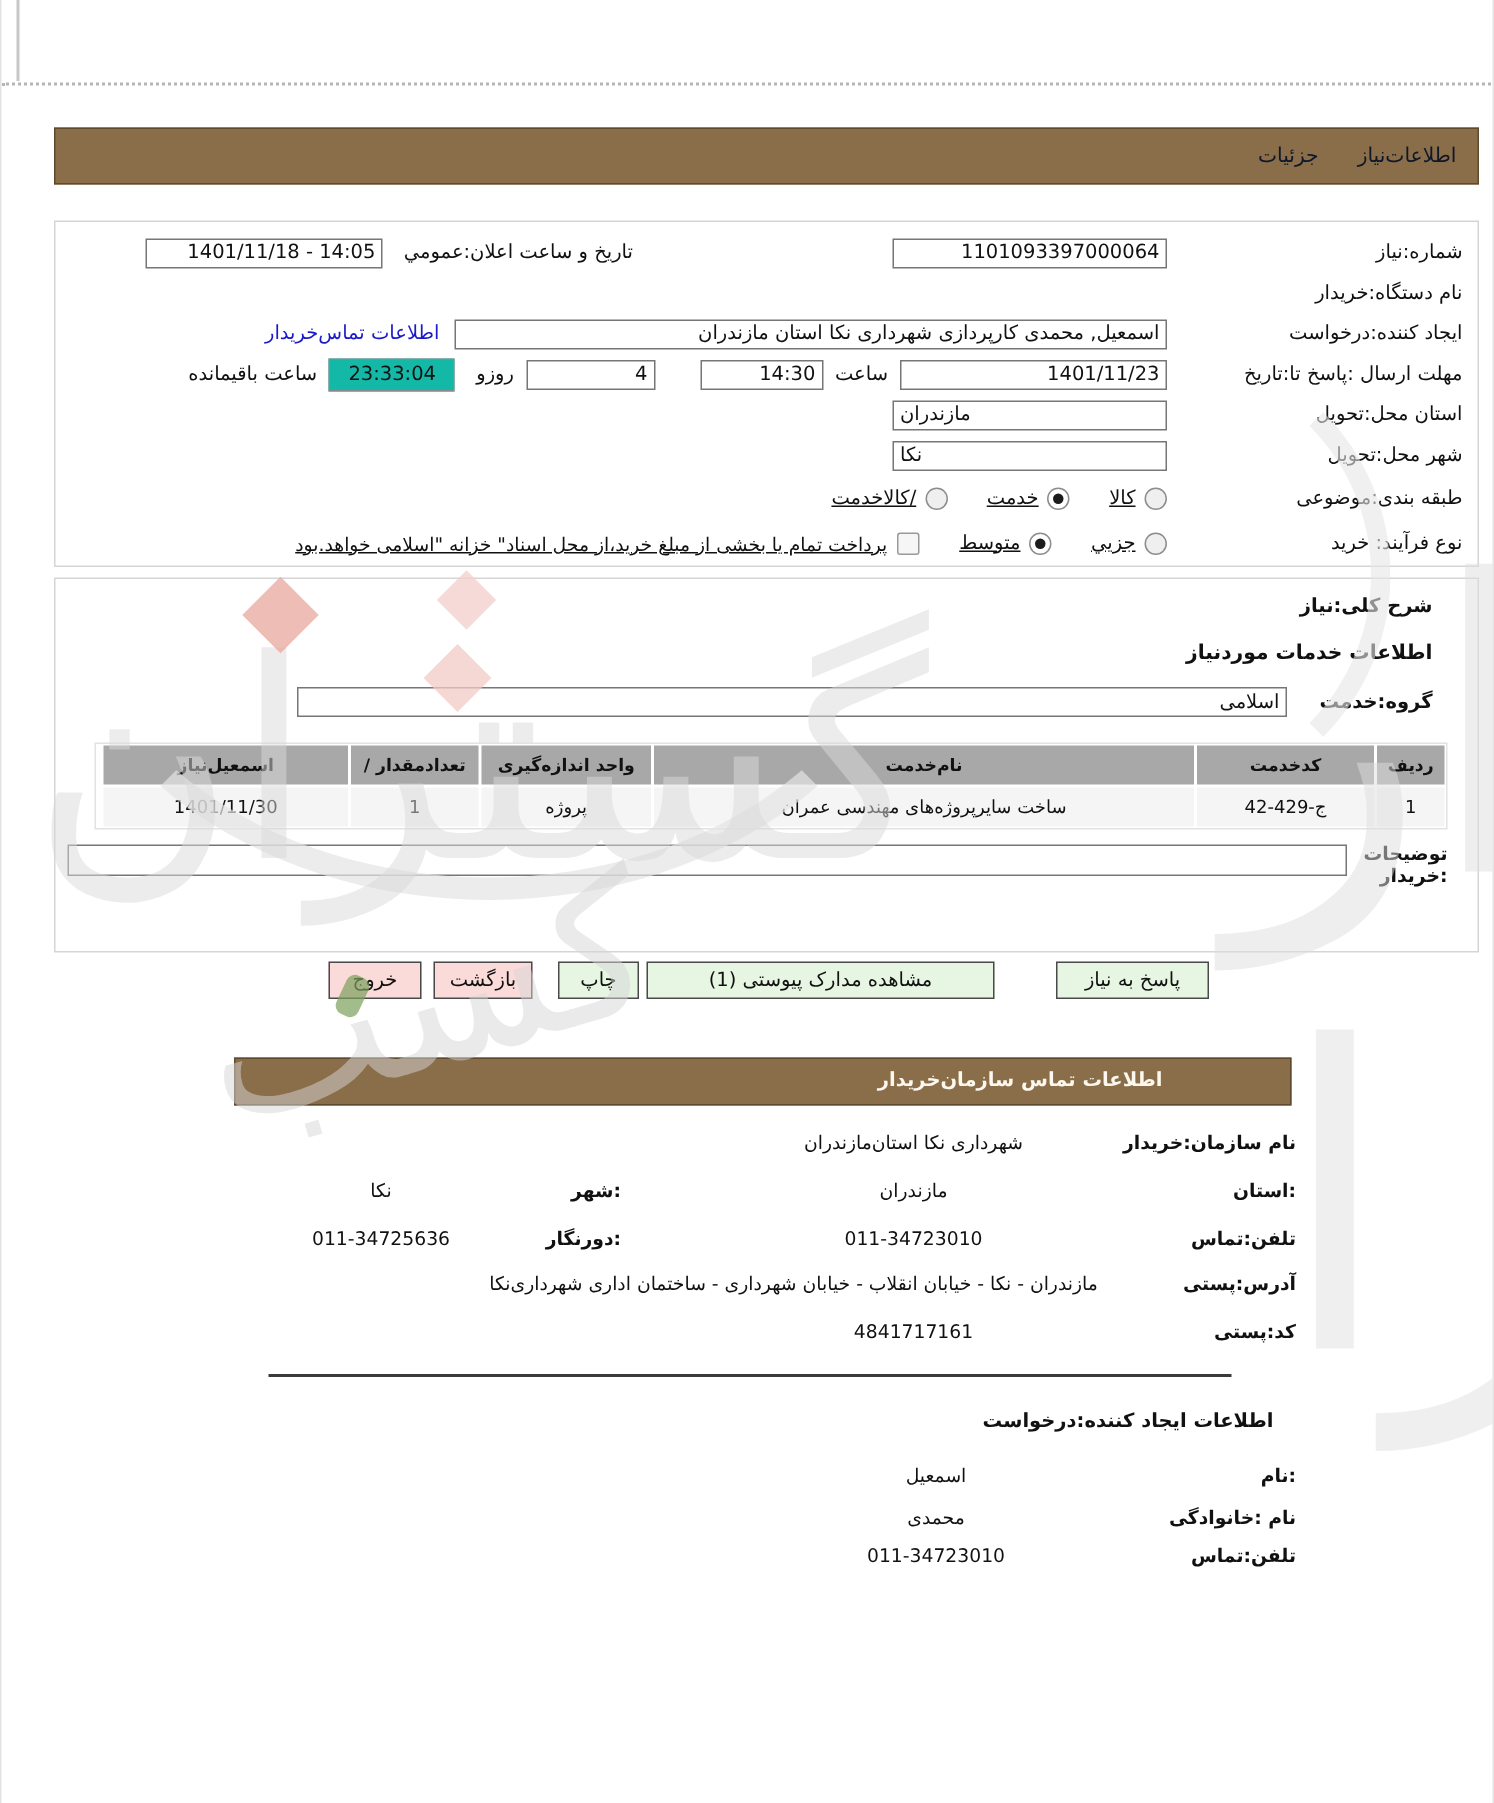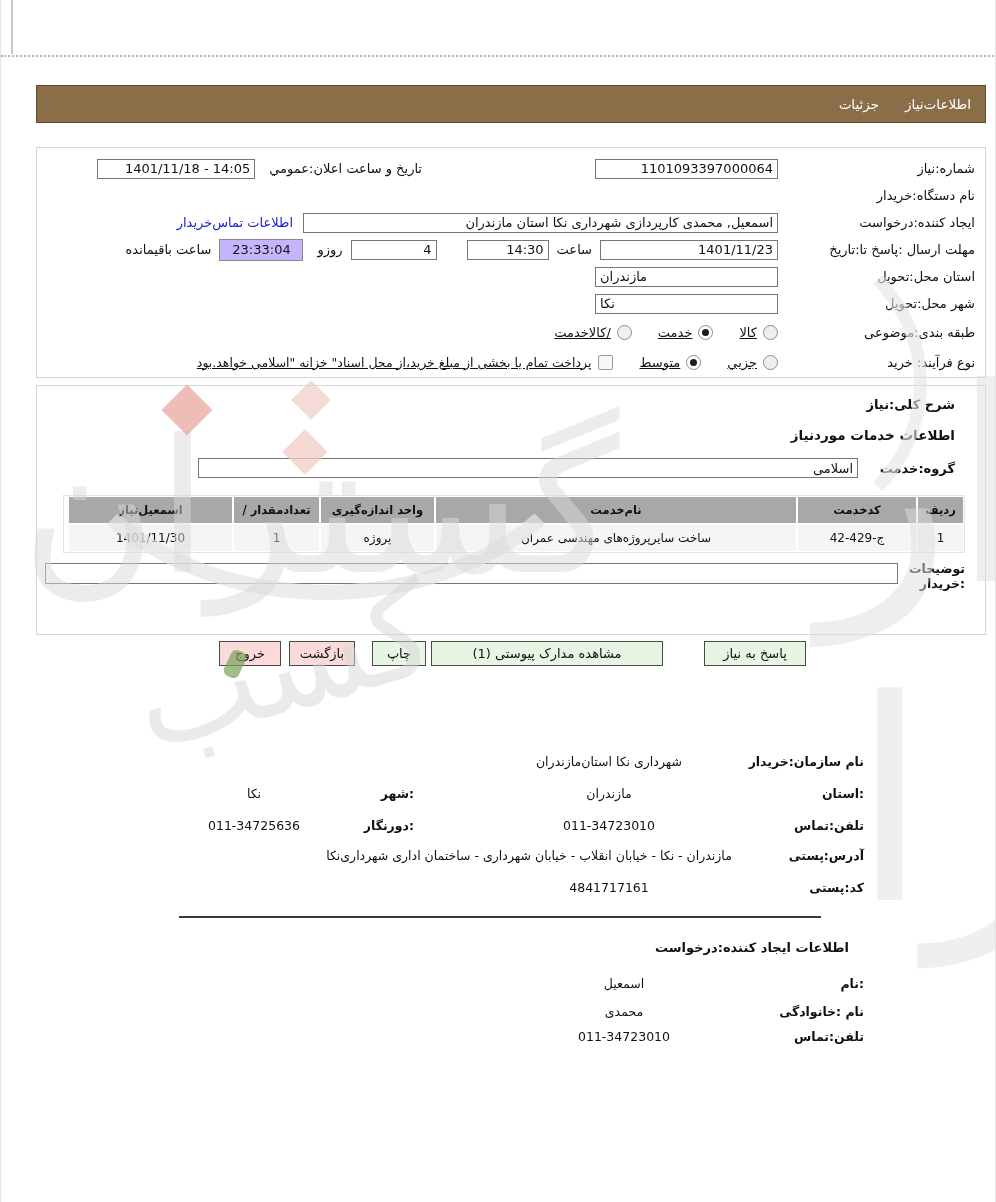--- a/index.html
+++ b/index.html
@@ -5,21 +5,21 @@
   html,body{margin:0;padding:0;background:#fff;}
   body{font-family:"DejaVu Sans",sans-serif;color:#111;}
   .page{position:relative;width:996px;height:1202px;background:#fff;overflow:hidden;
         border-left:1px solid #e3e3e3;border-right:1px solid #e3e3e3;box-sizing:border-box;}
   .top-vline{position:absolute;left:10px;top:0;width:2px;height:54px;background:#c7c7c7;}
   .top-dotted{position:absolute;left:0;top:55px;width:996px;border-top:2px dotted #b5b5b5;}
 
   .titlebar{position:absolute;top:85px;left:35px;width:950px;height:38px;background:#8a6d49;
             border:1px solid #5f4a2e;box-sizing:border-box;display:flex;direction:rtl;align-items:center;
             padding-right:14px;gap:26px;z-index:2;}
-  .titlebar .tab{color:#ffffff;font-size:13.5px;}
+  .titlebar .tab{color:#0f172a;font-size:13.5px;}
 
   .box{position:absolute;left:35px;width:950px;background:#fff;border:1px solid #d5d5d5;
        box-sizing:border-box;z-index:2;}
   .box1{top:147px;height:231px;padding-top:9px;}
   .box2{top:385px;height:250px;}
 
   .f-row{display:flex;direction:rtl;align-items:center;height:23px;margin-bottom:4px;
          padding-right:10px;font-size:13px;}
   .f-label{width:197px;box-sizing:border-box;font-size:13px;}
   .inp{display:inline-flex;align-items:center;background:#fff;border:1px solid #767676;height:20px;
@@ -31,21 +31,21 @@
   .w178{width:178px;justify-content:flex-end;}
   .w82{width:82px;justify-content:flex-end;}
   .w86{width:86px;justify-content:flex-end;}
   .w655{width:655px;height:27px;}
   .w660{width:660px;}
   .w853{width:853px;height:21px;}
   .gap175{width:173px;}
   .lbl2{margin-left:6px;}
   .w158{width:158px;justify-content:flex-end;margin-left:48px;}
   .link{color:#1a1acd;font-size:13px;margin-right:10px;cursor:pointer;}
-  .count{width:82px;background:#c4b5fd;border:1px solid #8a8a8a;height:20px;display:inline-flex;
+  .count{width:82px;background:#14b8a6;border:1px solid #8a8a8a;height:20px;display:inline-flex;
          align-items:center;justify-content:center;direction:ltr;font-size:13px;margin-right:14px;}
   .mr8{margin-right:8px;} .sp30{width:30px;}
 
   .radio{width:13px;height:13px;border-radius:50%;border:1px solid #8d8d8d;background:#efefef;
          display:inline-block;position:relative;margin-left:6px;flex:0 0 auto;}
   .radio.on{background:#fff;}
   .radio.on::after{content:'';position:absolute;left:3px;top:3px;right:3px;bottom:3px;
                    background:#1c1c1c;border-radius:50%;}
   .opt{display:inline-flex;align-items:center;margin-left:26px;text-decoration:underline;}
   .chk{width:13px;height:13px;border:1px solid #9a9a9a;background:#f6f6f6;border-radius:2px;
@@ -246,20 +246,21 @@
   </div>
 
   <div class="btnrow">
     <span class="btn green b-reply">پاسخ به نیاز</span>
     <span class="btn green b-view">مشاهده مدارک پیوستی (1)</span>
     <span class="btn green b-print">چاپ</span>
     <span class="btn pink b-back">بازگشت</span>
     <span class="btn pink b-exit">خروج</span>
   </div>
 
+  <div class="bar2">اطلاعات  تماس سازمان‌خریدار</div>
 
   <div class="c-row" style="top:754px">
     <span class="c-label">نام سازمان:خریدار</span>
     <span class="c-val">شهرداری نکا استان‌مازندران</span>
   </div>
 
   <div class="c-row" style="top:786px">
     <span class="c-label">:استان</span>
     <span class="c-val">مازندران</span>
     <span class="c-label2">:شهر</span>

